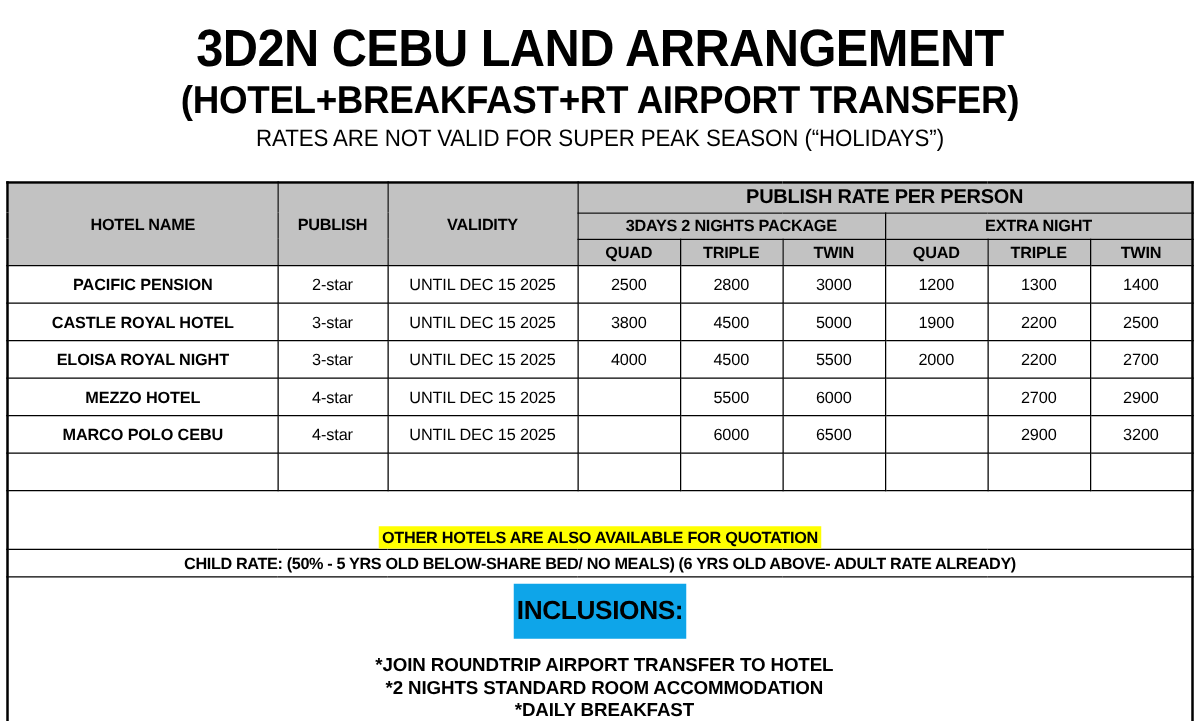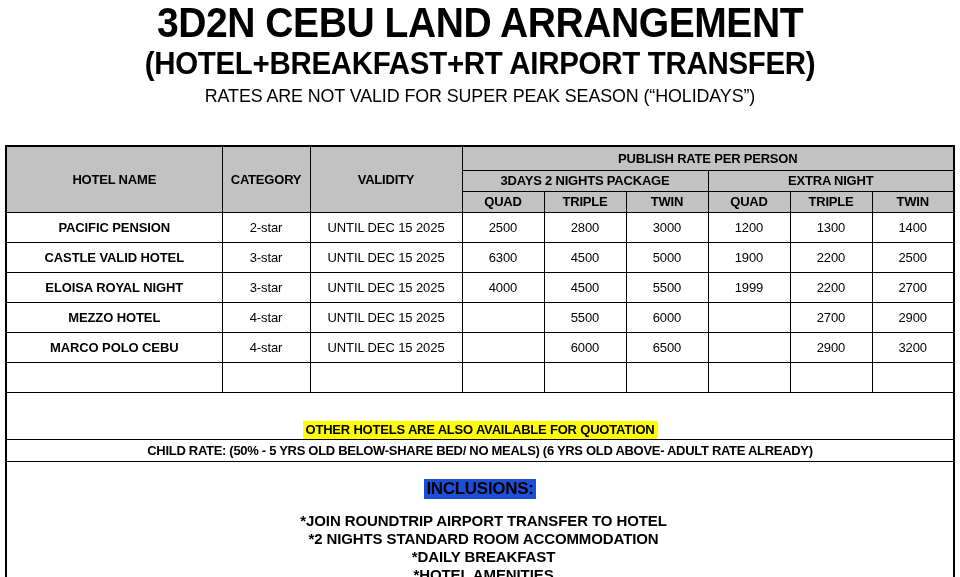--- a/index.html
+++ b/index.html
@@ -19,21 +19,21 @@
   .page {
     position: relative;
     width: 960px;
     height: 577px;
     box-sizing: border-box;
   }
 
   
   .titles {
     text-align: center;
-    padding-top: 0;
+    padding-top: 16px;
   }
   .title-line1 {
     font-family: "Liberation Sans", sans-serif;
     font-weight: bold;
     font-size: 42px;
     line-height: 46px;
     letter-spacing: -0.5px;
     transform: scaleX(0.93);
     transform-origin: center top;
     white-space: nowrap;
@@ -84,21 +84,21 @@
     white-space: nowrap;
   }
   
   .hdr th {
     background: #c2c2c2;
     font-weight: bold;
     font-size: 13px;
     letter-spacing: -0.2px;
   }
   .hdr th.big {
-    font-size: 13px;
+    font-size: 16px;
   }
   th.col-hotel  { width: 216px; margin-left: 22px; }
   th.col-cat    { width: 88px; }
   th.col-val    { width: 152px; }
   th.col-rate   { width: 82px; }
 
   .h-row1 th { height: 24px; }
   .h-row2 th { height: 21px; }
   .h-row3 th { height: 21px; }
 
@@ -145,25 +145,25 @@
     text-align: center;
   }
   td.inclusions-cell {
     height: 142px;
     text-align: left;
     vertical-align: top;
     padding: 4px 0 0 2px;
   }
   .inclusions-title {
     font-weight: bold;
-    font-size: 17px;
+    font-size: 21px;
     letter-spacing: -0.3px;
     display: inline-block;
-    background: #1d4ed8;
-    padding: 0 2px;
+    background: #0ea5e9;
+    padding: 12px 2px;
     line-height: 20px;
   }
   .inclusions-gap { height: 13px; }
   .inclusions-list {
     font-weight: bold;
     font-size: 15px;
     line-height: 18px;
     letter-spacing: -0.1px;
     padding-left: 7px;
   }
@@ -189,21 +189,21 @@
         <col style="width:82px">
         <col style="width:82px">
         <col style="width:82px">
         <col style="width:82px">
         <col style="width:82px">
         <col style="width:82px">
       </colgroup>
       <thead>
         <tr class="hdr h-row1">
           <th class="col-hotel" rowspan="3">HOTEL NAME</th>
-          <th class="col-cat" rowspan="3">CATEGORY</th>
+          <th class="col-cat" rowspan="3">PUBLISH</th>
           <th class="col-val" rowspan="3">VALIDITY</th>
           <th class="big" colspan="6">PUBLISH RATE PER PERSON</th>
         </tr>
         <tr class="hdr h-row2">
           <th colspan="3">3DAYS 2 NIGHTS PACKAGE</th>
           <th colspan="3">EXTRA NIGHT</th>
         </tr>
         <tr class="hdr h-row3">
           <th class="col-rate">QUAD</th>
           <th class="col-rate">TRIPLE</th>
@@ -219,38 +219,38 @@
           <td class="category">2-star</td>
           <td class="validity">UNTIL DEC 15 2025</td>
           <td class="rate">2500</td>
           <td class="rate">2800</td>
           <td class="rate">3000</td>
           <td class="rate">1200</td>
           <td class="rate">1300</td>
           <td class="rate">1400</td>
         </tr>
         <tr class="data-row">
-          <td class="hotel-name">CASTLE VALID HOTEL</td>
+          <td class="hotel-name">CASTLE ROYAL HOTEL</td>
           <td class="category">3-star</td>
           <td class="validity">UNTIL DEC 15 2025</td>
-          <td class="rate">6300</td>
+          <td class="rate">3800</td>
           <td class="rate">4500</td>
           <td class="rate">5000</td>
           <td class="rate">1900</td>
           <td class="rate">2200</td>
           <td class="rate">2500</td>
         </tr>
         <tr class="data-row">
           <td class="hotel-name">ELOISA ROYAL NIGHT</td>
           <td class="category">3-star</td>
           <td class="validity">UNTIL DEC 15 2025</td>
           <td class="rate">4000</td>
           <td class="rate">4500</td>
           <td class="rate">5500</td>
-          <td class="rate">1999</td>
+          <td class="rate">2000</td>
           <td class="rate">2200</td>
           <td class="rate">2700</td>
         </tr>
         <tr class="data-row">
           <td class="hotel-name">MEZZO HOTEL</td>
           <td class="category">4-star</td>
           <td class="validity">UNTIL DEC 15 2025</td>
           <td class="rate"></td>
           <td class="rate">5500</td>
           <td class="rate">6000</td>

